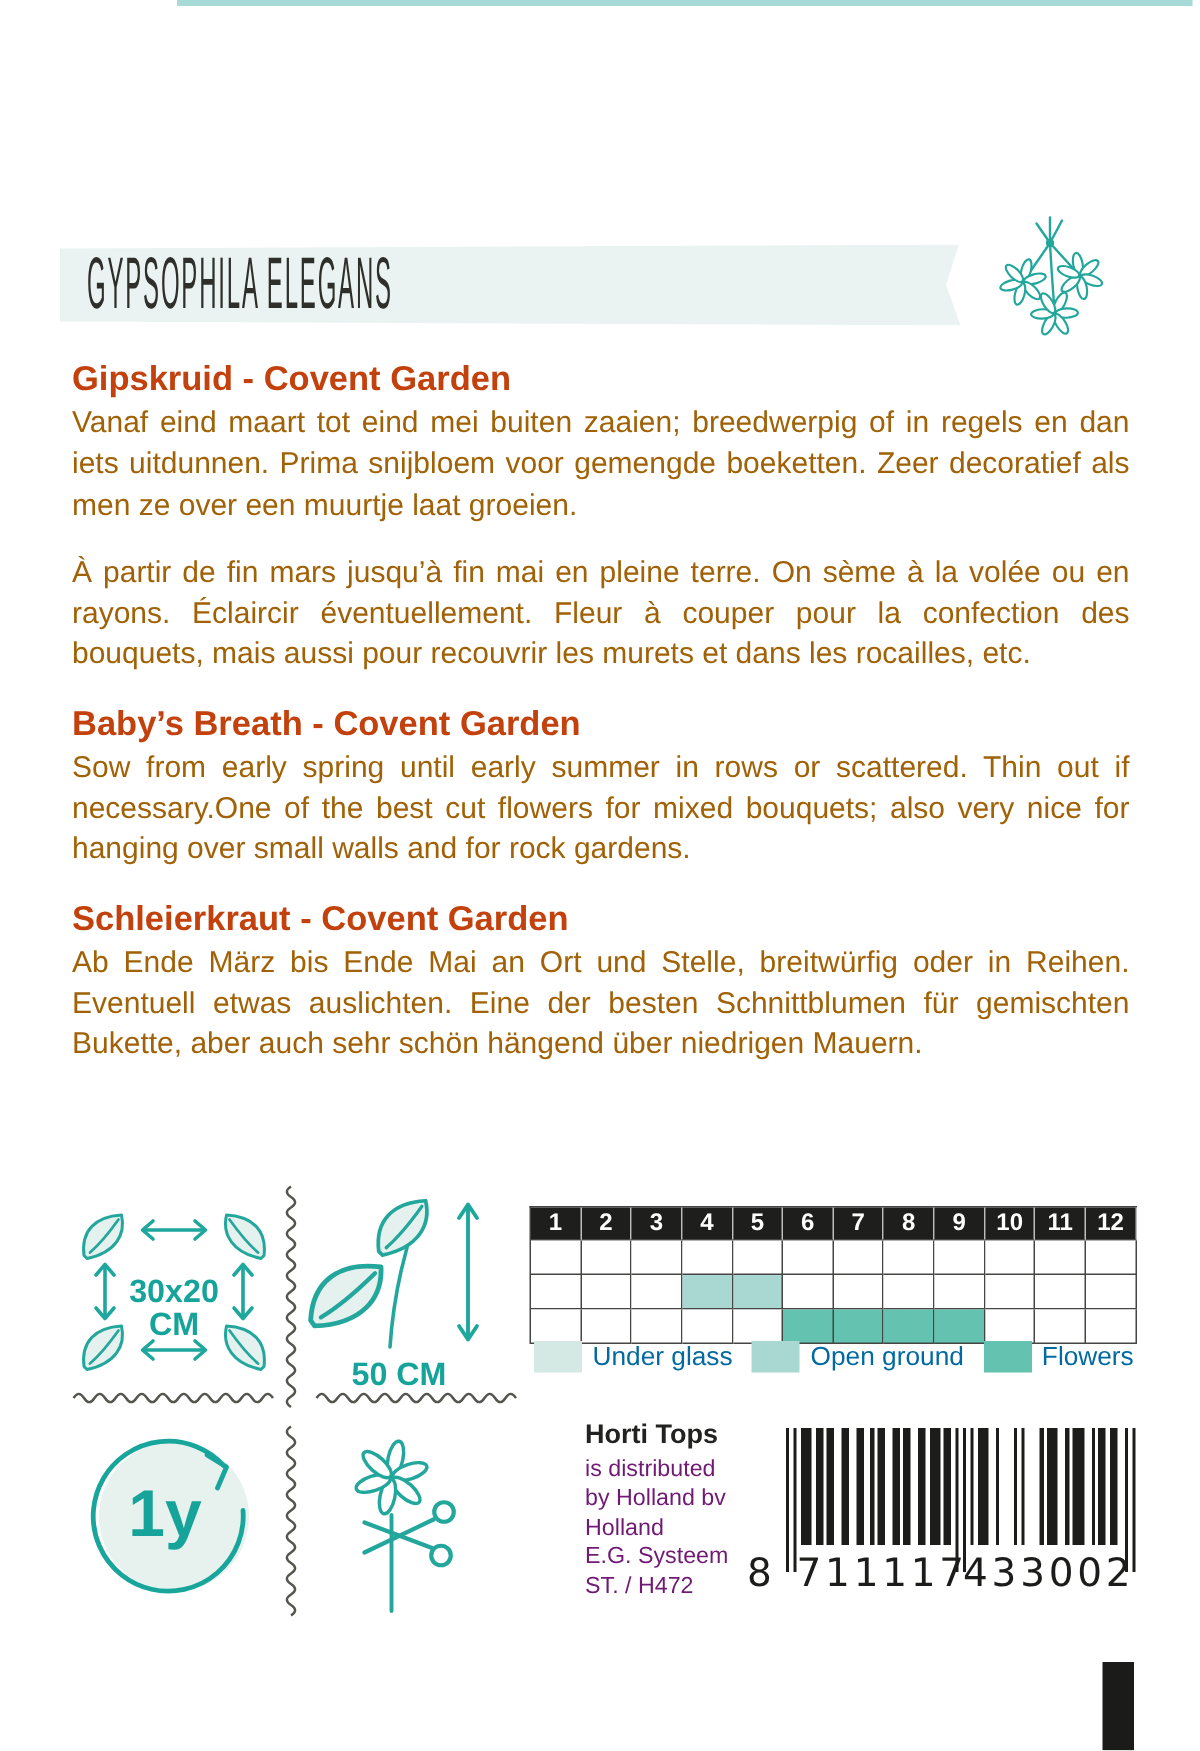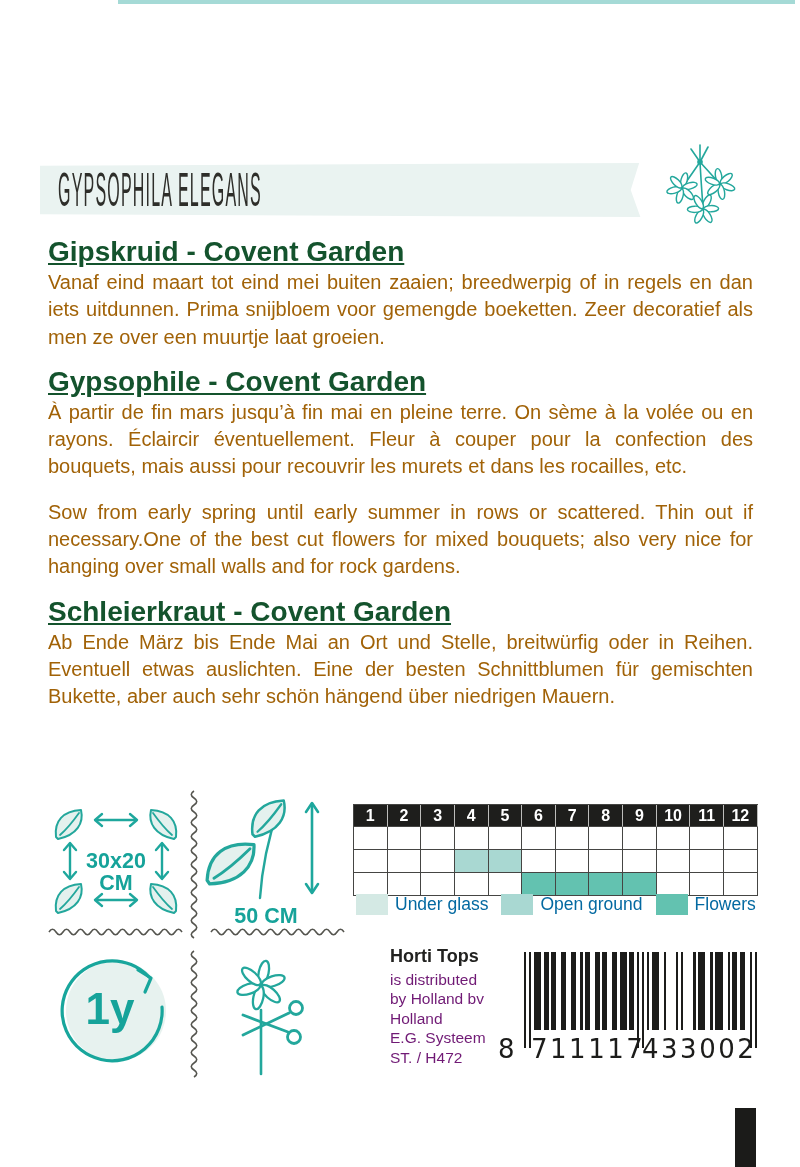--- a/index.html
+++ b/index.html
@@ -11,21 +11,21 @@
   .banner{position:absolute;left:40px;top:163px;width:604px;height:54px;background:#eaf3f1;
           clip-path:polygon(0 5%,99.2% 0,97.8% 50%,99.4% 100%,0 95%);}
   .title{position:absolute;left:18px;top:50%;transform:translateY(-50%) scale(0.40,1.22);
          transform-origin:left center;white-space:nowrap;font-size:40px;font-weight:400;
          letter-spacing:3px;color:#2e2e2a;}
 
   .bouquet{position:absolute;left:648px;top:143px;width:100px;height:96px;}
 
   .sections{position:absolute;left:48px;top:239px;width:705px;}
   .sections section{margin:0 0 18px 0;}
-  .sections h2{margin:0 0 4px 0;font-size:28px;line-height:26px;font-weight:bold;color:#14532d;text-decoration:underline;}
+  .sections h2{margin:0 0 4px 0;font-size:23px;line-height:26px;font-weight:bold;color:#c2410c;}
   .sections p{margin:0;font-size:20px;line-height:27.3px;text-align:justify;color:#a16207;}
 
   .icon-svg{position:absolute;}
   .spacing-icon{left:46px;top:794px;width:140px;height:132px;}
   .height-icon{left:204px;top:794px;width:145px;height:138px;}
   .annual-icon{left:50px;top:946px;width:125px;height:122px;}
   .cutflower-icon{left:212px;top:942px;width:120px;height:142px;}
   .vwave1{left:188px;top:790px;width:12px;height:152px;}
   .vwave2{left:188px;top:950px;width:12px;height:130px;}
   .hwave-a{left:48px;top:926px;width:138px;height:12px;}
@@ -105,24 +105,24 @@
     <use href="#flower6" xlink:href="#flower6" transform="translate(72,41) rotate(-10) scale(0.6)"></use>
     <use href="#flower6" xlink:href="#flower6" transform="translate(55,66) rotate(28) scale(0.6)"></use>
   </svg>
 
   <div class="sections">
     <section>
       <h2>Gipskruid - Covent Garden</h2>
       <p>Vanaf eind maart tot eind mei buiten zaaien; breedwerpig of in regels en dan iets uitdunnen. Prima snijbloem voor gemengde boeketten. Zeer decoratief als men ze over een muurtje laat groeien.</p>
     </section>
     <section>
-      <h2>Gypsophile - Covent Garden</h2>
       <p>À partir de fin mars jusqu’à fin mai en pleine terre. On sème à la volée ou en rayons. Éclaircir éventuellement. Fleur à couper pour la confection des bouquets, mais aussi pour recouvrir les murets et dans les rocailles, etc.</p>
     </section>
     <section>
+      <h2>Baby’s Breath - Covent Garden</h2>
       <p>Sow from early spring until early summer in rows or scattered. Thin out if necessary.One of the best cut flowers for mixed bouquets; also very nice for hanging over small walls and for rock gardens.</p>
     </section>
     <section>
       <h2>Schleierkraut - Covent Garden</h2>
       <p>Ab Ende März bis Ende Mai an Ort und Stelle, breitwürfig oder in Reihen. Eventuell etwas auslichten. Eine der besten Schnittblumen für gemischten Bukette, aber auch sehr schön hängend über niedrigen Mauern.</p>
     </section>
   </div>
 
   <svg class="icon-svg spacing-icon" viewBox="0 0 140 132">
     <use href="#leaf" xlink:href="#leaf" transform="translate(8,14)"></use>

